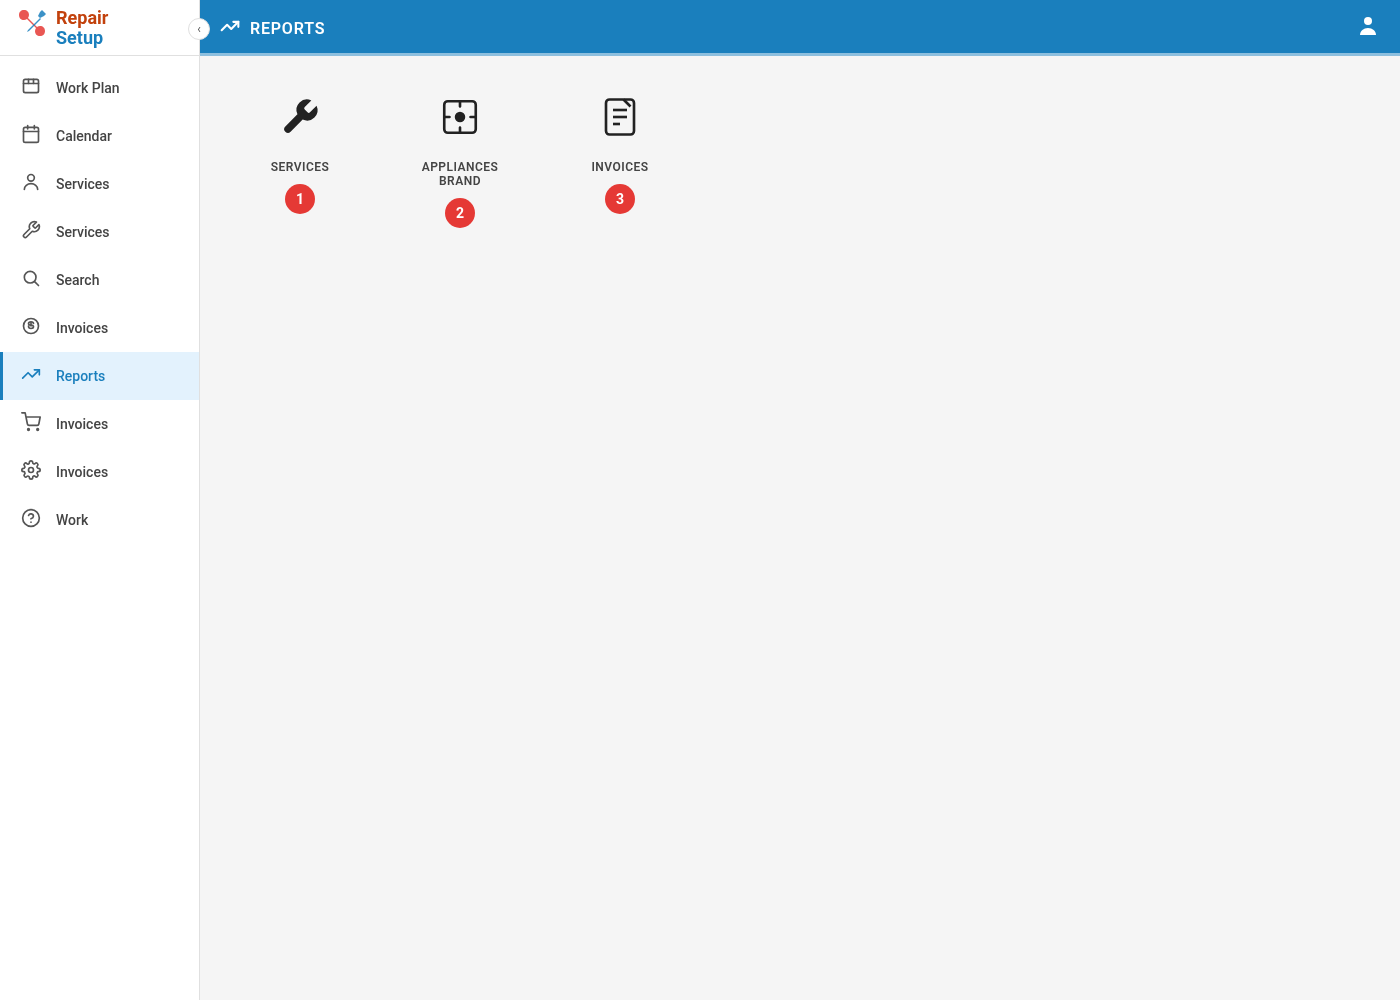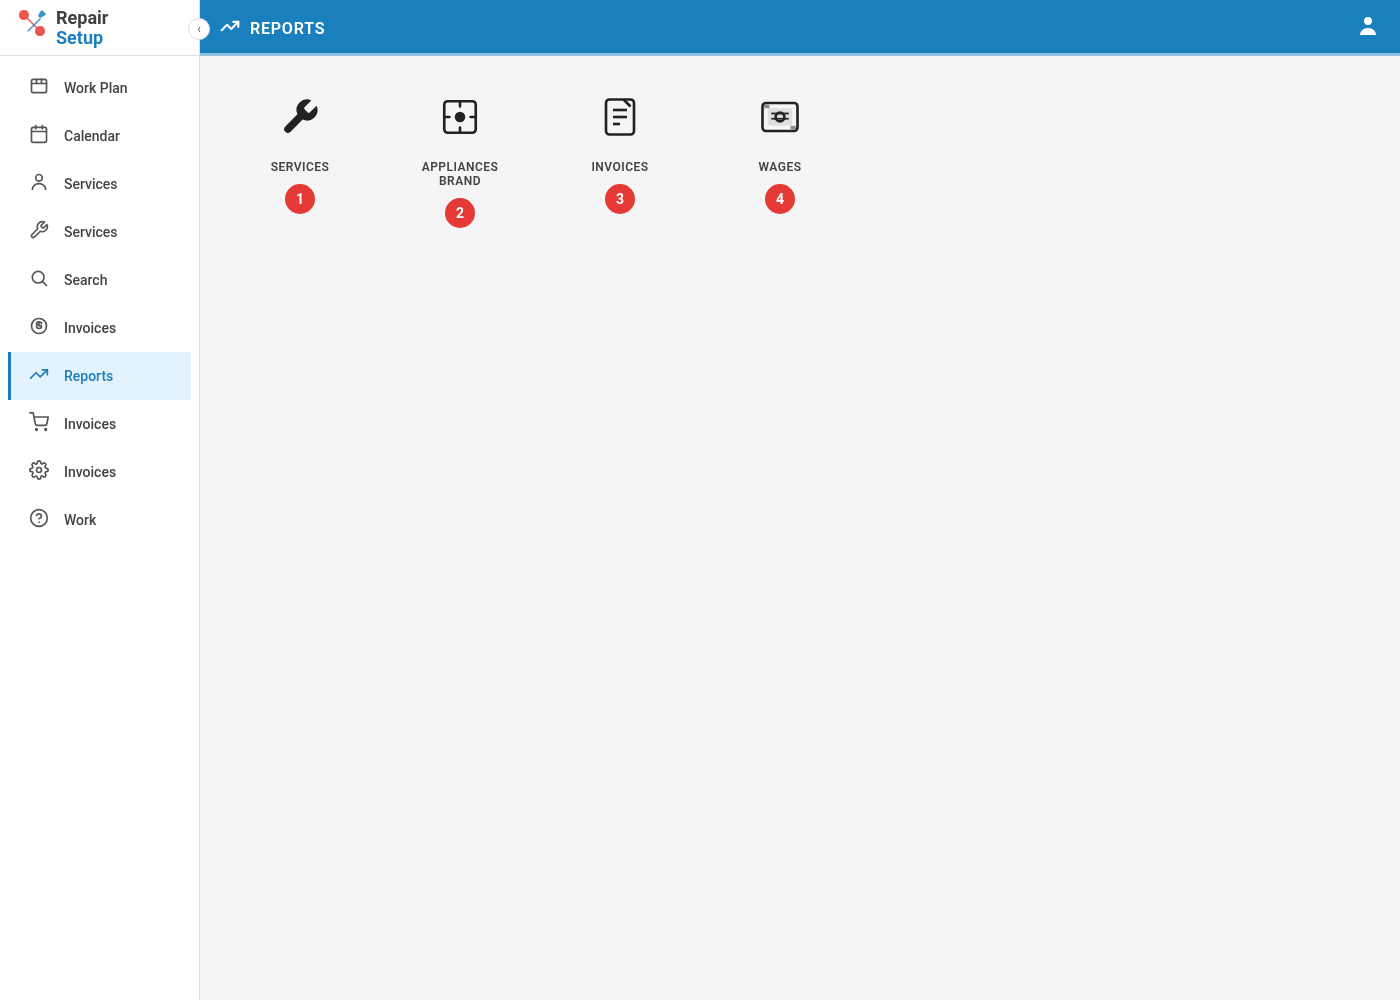--- a/index.html
+++ b/index.html
@@ -25,21 +25,21 @@
       gap: 8px;
     }
     .logo-icon {
       font-size: 28px;
     }
     .logo-text {
       font-size: 18px;
       font-weight: 700;
       line-height: 1.1;
     }
-    .logo-text span.repair { color: #404040; }
+    .logo-text span.repair { color: #c2410c; }
     .logo-text span.setup { color: #1a7fbd; margin-top: 12px; }
 
     .sidebar-collapse-btn {
       position: absolute;
       left: 188px;
       top: 18px;
       background: #fff;
       border: 1px solid #e0e0e0;
       border-radius: 50%;
       width: 22px;
@@ -49,21 +49,21 @@
       justify-content: center;
       cursor: pointer;
       z-index: 20;
       font-size: 12px;
       color: #555;
     }
 
     .sidebar-nav {
       flex: 1;
       overflow-y: auto;
-      padding: 8px 8px;
+      padding: 8px 0;
     }
     .nav-item {
       display: flex;
       align-items: center;
       padding: 12px 20px;
       cursor: pointer;
       color: #444;
       font-size: 14px;
       gap: 14px;
       transition: background 0.15s;
@@ -359,34 +359,16 @@
             <line x1="8" y1="12" x2="16" y2="12" stroke="#222" stroke-width="1.5"></line>
             <line x1="8" y1="16" x2="12" y2="16" stroke="#222" stroke-width="1.5"></line>
 
             <path d="M14 2 L18 6" stroke="#222" stroke-width="1.5" fill="none"></path>
           </svg>
         </div>
         <span class="card-label">INVOICES</span>
         <div class="card-badge">3</div>
       </div>
 
-      <div class="report-card">
-        <div class="card-icon">
-          <svg width="42" height="42" viewBox="0 0 24 24">
-            <rect x="2" y="4" width="20" height="16" rx="2" fill="none" stroke="#222" stroke-width="1.5"></rect>
-            <rect x="5" y="7" width="14" height="10" rx="1" fill="#222" opacity="0.1"></rect>
-
-            <line x1="7" y1="10" x2="17" y2="10" stroke="#222" stroke-width="1"></line>
-            <line x1="7" y1="13" x2="17" y2="13" stroke="#222" stroke-width="1"></line>
-
-            <circle cx="12" cy="12" r="2.5" fill="none" stroke="#222" stroke-width="1.5"></circle>
-
-            <rect x="3" y="5" width="3" height="2" rx="0.5" fill="#222" opacity="0.5"></rect>
-            <rect x="18" y="17" width="3" height="2" rx="0.5" fill="#222" opacity="0.5"></rect>
-          </svg>
-        </div>
-        <span class="card-label">WAGES</span>
-        <div class="card-badge">4</div>
-      </div>
 
     </div>
   </div>
 </div>
 
 </body></html>

